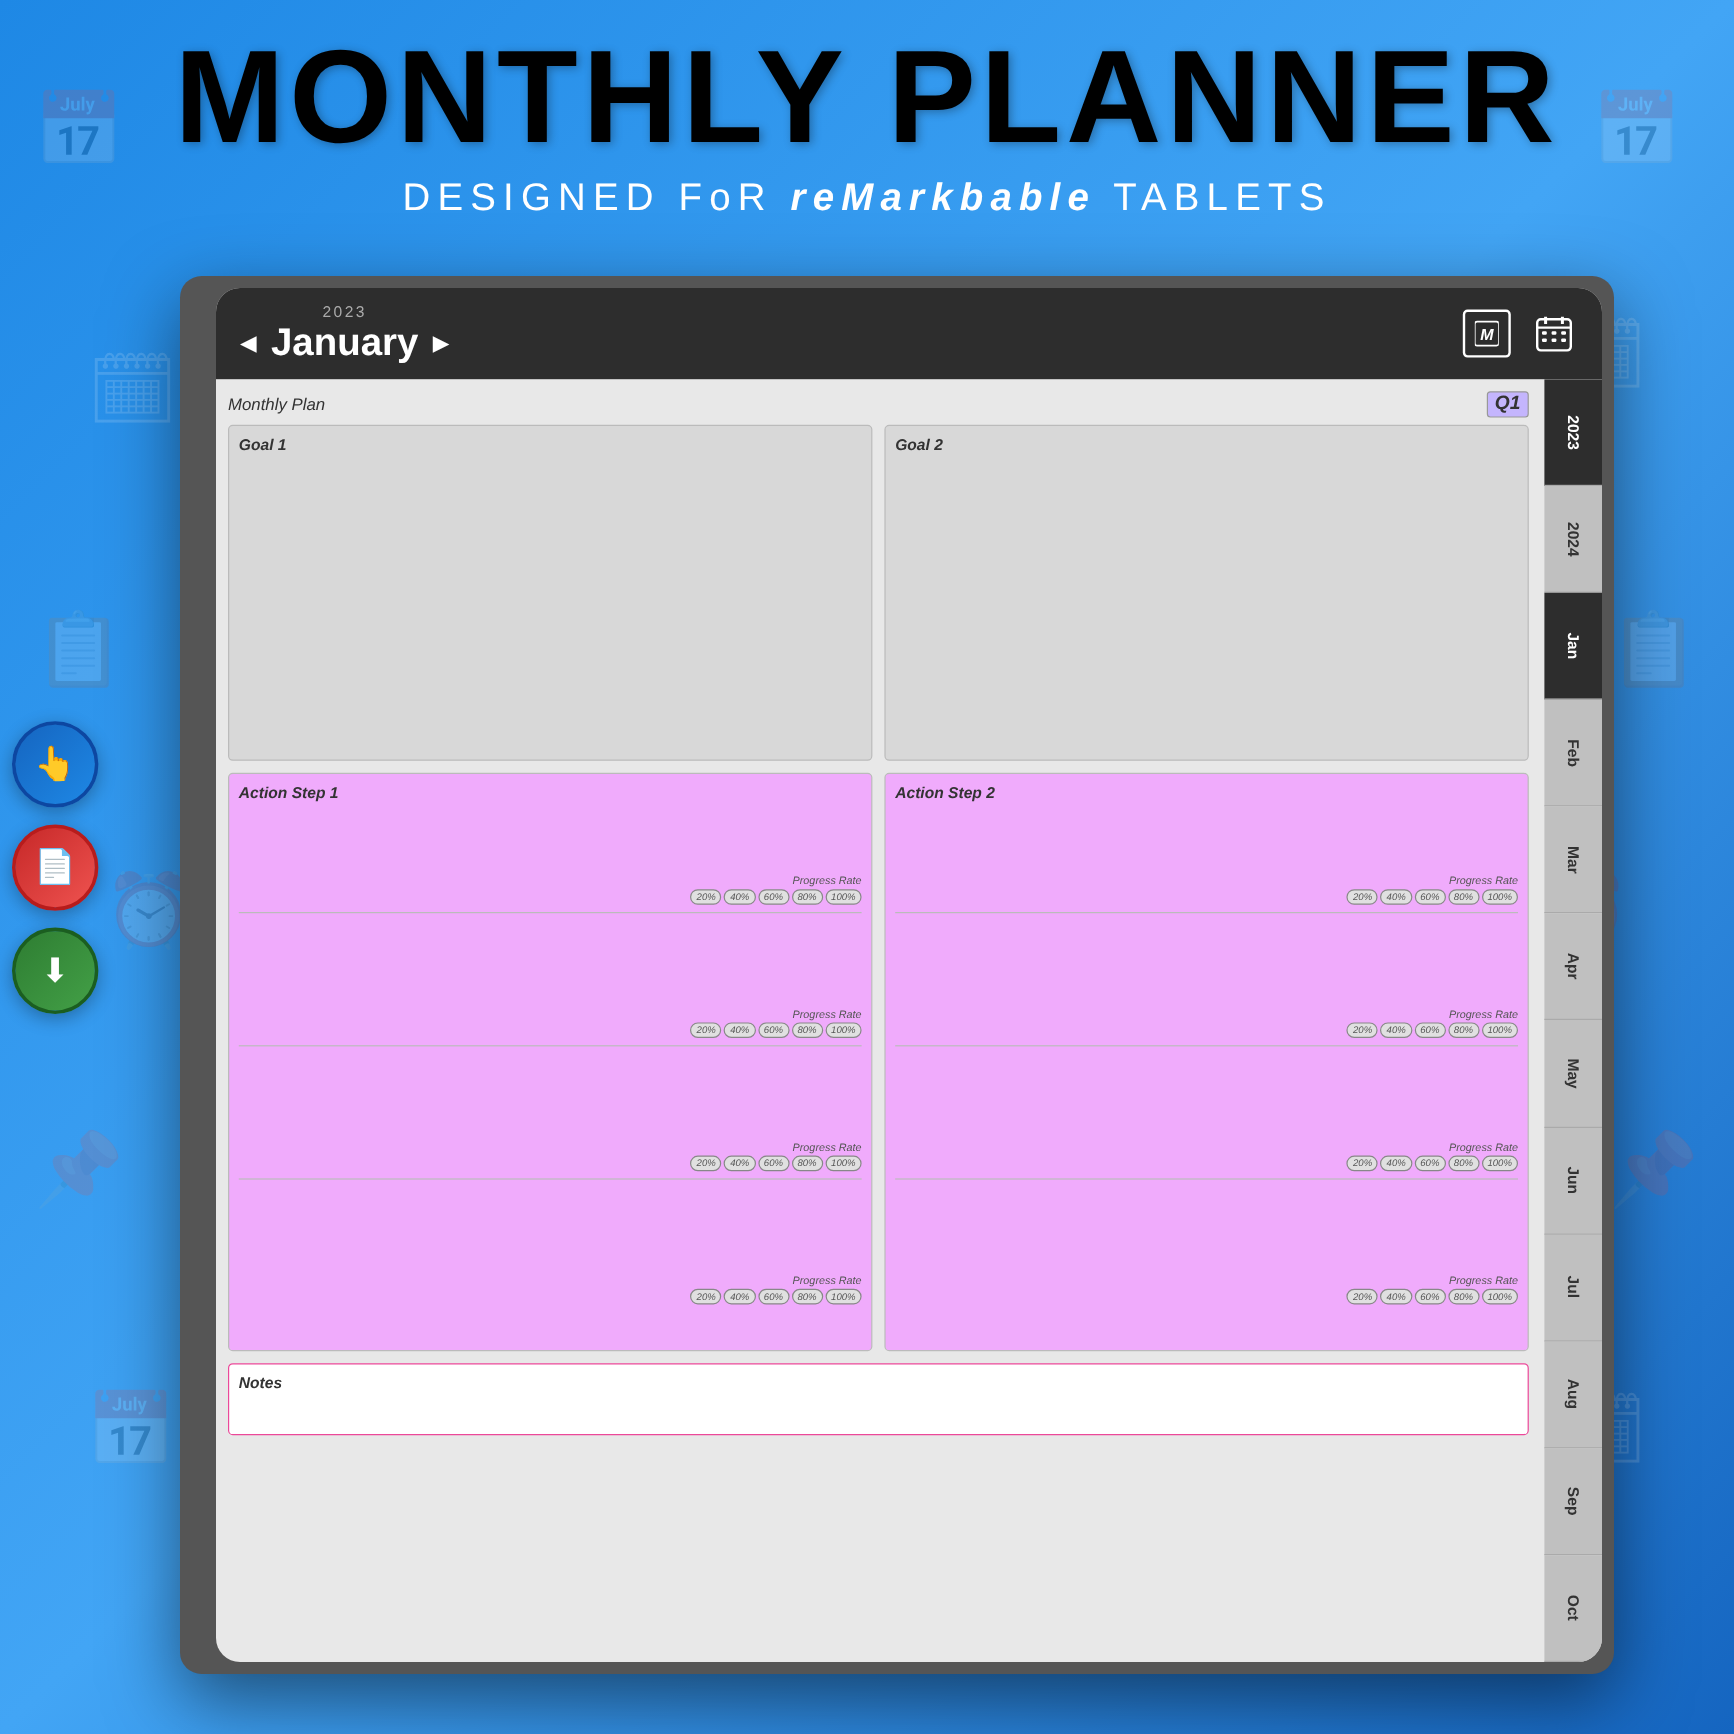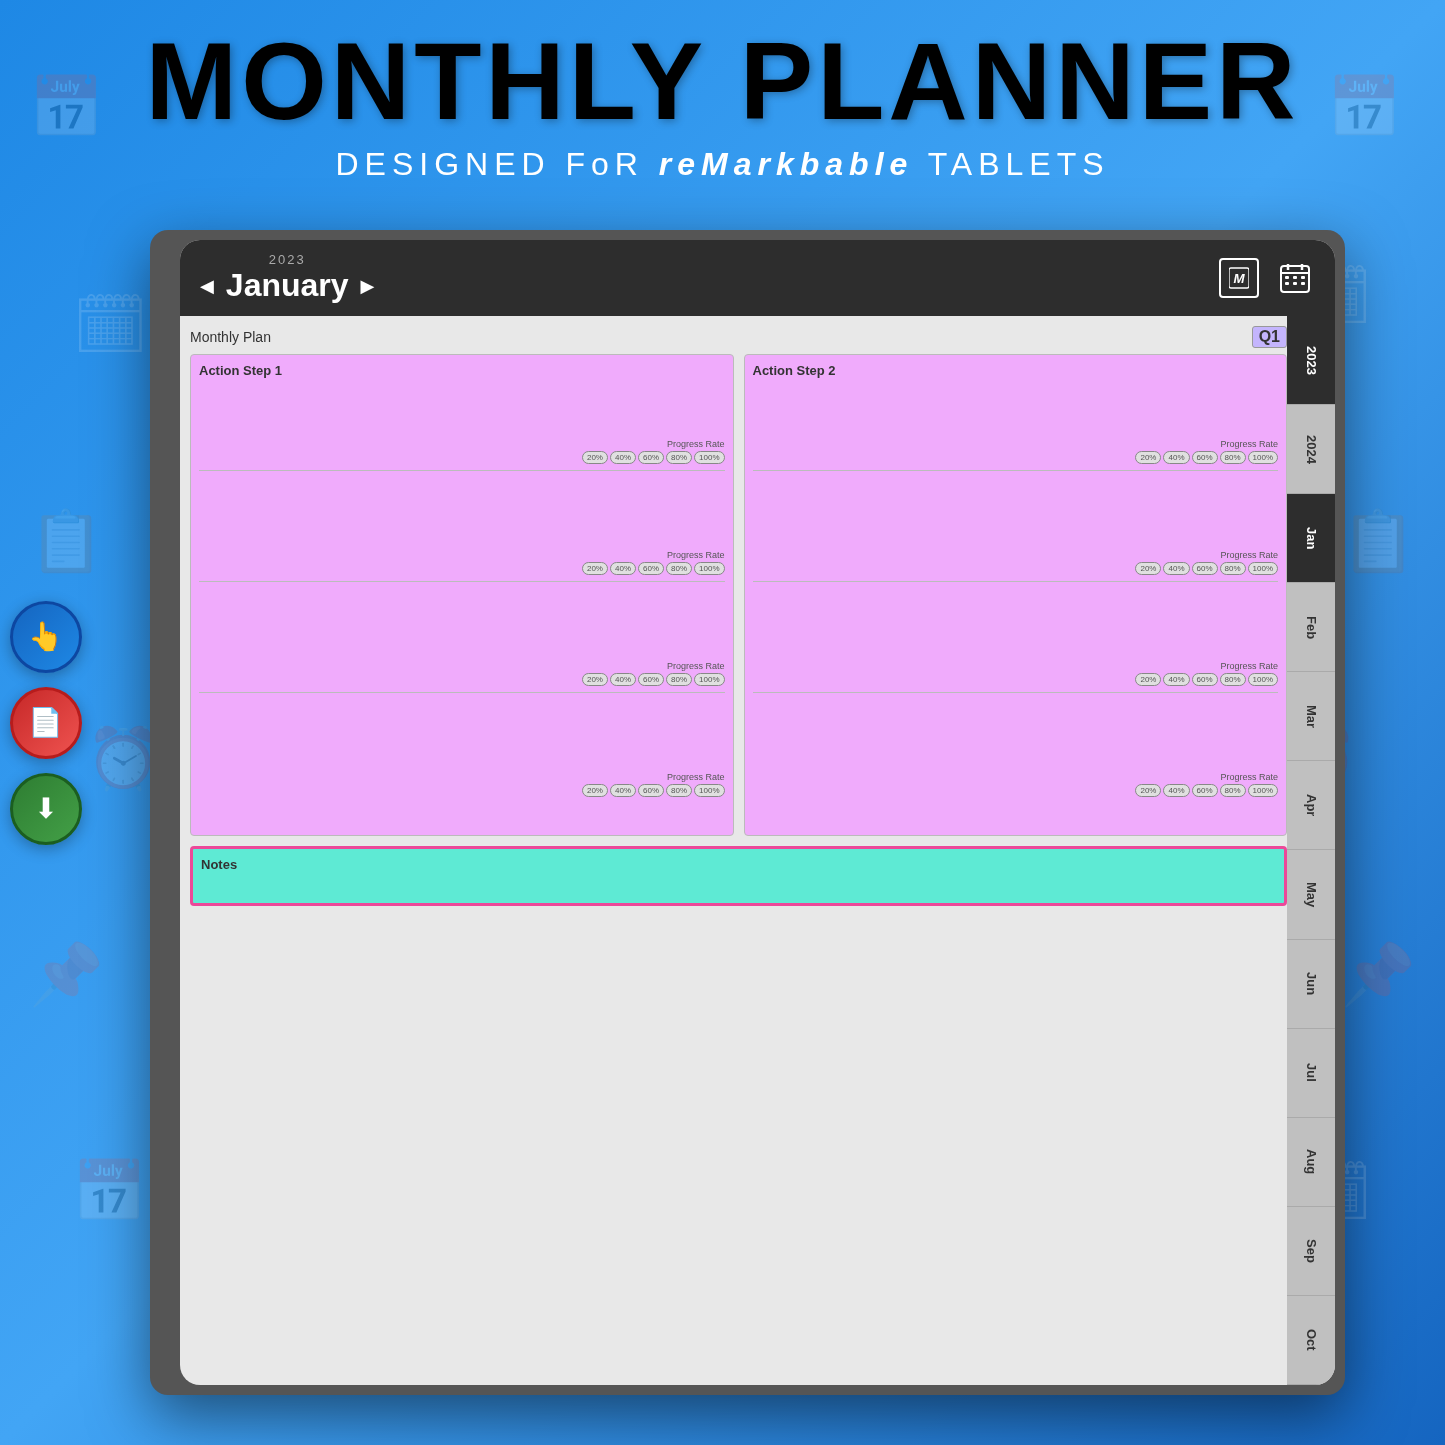--- a/index.html
+++ b/index.html
@@ -170,22 +170,23 @@
     }
     .tab-item.year-active {
       background: #2d2d2d;
       color: white;
     }
 
     
     .planner-content {
       flex: 1;
       overflow: hidden;
-      padding: 10px 48px 10px 10px;
+      padding: 10px 61px 10px 10px;
       position: relative;
+      font-style: italic;
     }
 
     .section-label {
       font-size: 14px;
       color: #333;
       margin-bottom: 6px;
       display: flex;
       justify-content: space-between;
       align-items: center;
     }
@@ -257,22 +258,22 @@
       font-size: 8px;
       color: #555;
       background: #e0e0e0;
     }
     .text-area-fill {
       min-height: 55px;
     }
 
     
     .notes-section {
-      background: #5eead4;
-      border: 3px solid #ec4899;
+      background: #ffffff;
+      border: 1px solid #ec4899;
       border-radius: 4px;
       padding: 8px;
       min-height: 60px;
     }
 
     
     .left-buttons {
       position: absolute;
       left: 10px;
       top: 50%;
@@ -384,20 +385,28 @@
 
     <div style="flex:1; display:flex; overflow:hidden; position:relative;">
 
       <div class="planner-content">
 
         <div class="section-label">
           <span>Monthly Plan</span>
           <span class="q-badge">Q1</span>
         </div>
 
+        <div class="goals-row">
+          <div class="goal-box">
+            <div class="box-title">Goal 1</div>
+          </div>
+          <div class="goal-box">
+            <div class="box-title">Goal 2</div>
+          </div>
+        </div>
 
         <div class="action-steps-row">
 
           <div class="action-col">
             <div class="box-title">Action Step 1</div>
 
             <div class="progress-block">
               <div class="text-area-fill"></div>
               <div class="progress-label-row">
                   <span>Progress Rate</span>

